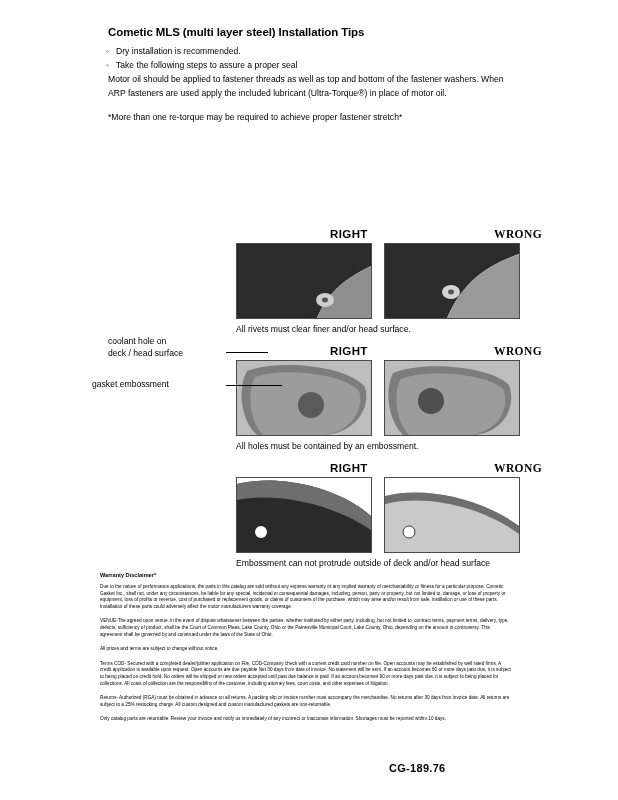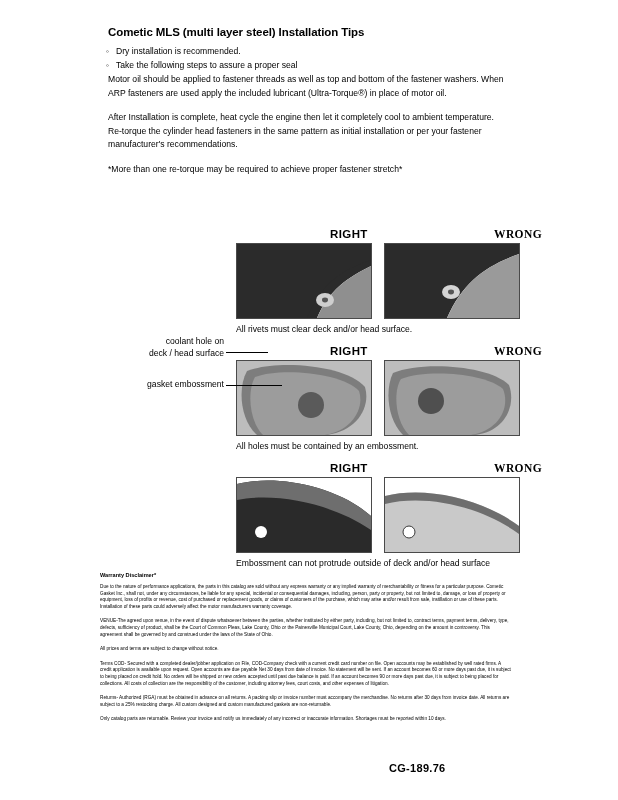--- a/index.html
+++ b/index.html
@@ -131,21 +131,20 @@
     line-height: 12px;
     margin: 4px 0 0 0;
     width: 300px;
   }
 
   
   .callout {
     position: absolute;
     font-size: 8.6px;
     line-height: 11.5px;
-    text-align: right;
     white-space: pre-line;
   }
   .leader {
     position: absolute;
     height: 1px;
     background: #000;
   }
 
   
   .warranty {
@@ -181,21 +180,20 @@
 
   <div class="content">
     <h1 class="title">Cometic MLS (multi layer steel) Installation Tips</h1>
 
     <ul class="bullets">
       <li>Dry installation is recommended.</li>
       <li>Take the following steps to assure a proper seal</li>
     </ul>
 
     <p class="para">Motor oil should be applied to fastener threads as well as top and bottom of the fastener washers. When ARP fasteners are used apply the included lubricant (Ultra-Torque®) in place of motor oil.</p>
-    <p class="para">After Installation is complete, heat cycle the engine then let it completely cool to ambient temperature. Re-torque the cylinder head fasteners in the same pattern as initial installation or per your fastener manufacturer's recommendations.</p>
     <p class="note">*More than one re-torque may be required to achieve proper fastener stretch*</p>
   </div>
 
   <div class="figures">
 
     <div class="fig-label-row">
       <span class="fig-label lbl-left">RIGHT</span>
       <span class="fig-label lbl-right">WRONG</span>
     </div>
     <div class="fig-row">
@@ -212,21 +210,21 @@
       <div class="panel right">
         <svg viewBox="0 0 134 74" width="134" height="74">
           <rect x="0" y="0" width="134" height="74" fill="#ffffff"></rect>
           <path d="M0 0 L134 0 L134 10 C100 22 78 38 62 74 L0 74 Z" fill="#2b2b2b"></path>
           <path d="M134 10 C100 22 78 38 62 74 L134 74 Z" fill="#9a9a9a"></path>
           <ellipse cx="66" cy="48" rx="9" ry="7" fill="#d4d4d4"></ellipse>
           <ellipse cx="66" cy="48" rx="3" ry="2.4" fill="#555555"></ellipse>
         </svg>
       </div>
     </div>
-    <p class="caption">All rivets must clear deck and/or head surface.</p>
+    <p class="caption">All rivets must clear finer and/or head surface.</p>
 
     <div class="fig-label-row" style="margin-top:10px;">
       <span class="fig-label lbl-left">RIGHT</span>
       <span class="fig-label lbl-right">WRONG</span>
     </div>
     <div class="fig-row">
       <div class="panel left">
         <svg viewBox="0 0 134 74" width="134" height="74">
           <rect x="0" y="0" width="134" height="74" fill="#ffffff"></rect>
           <path d="M0 0 L134 0 L134 74 L0 74 Z" fill="#bdbdbd"></path>

